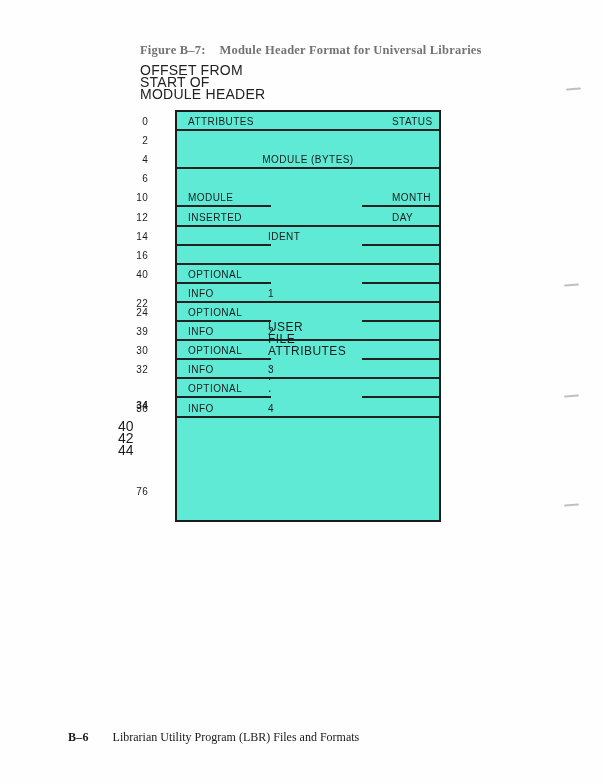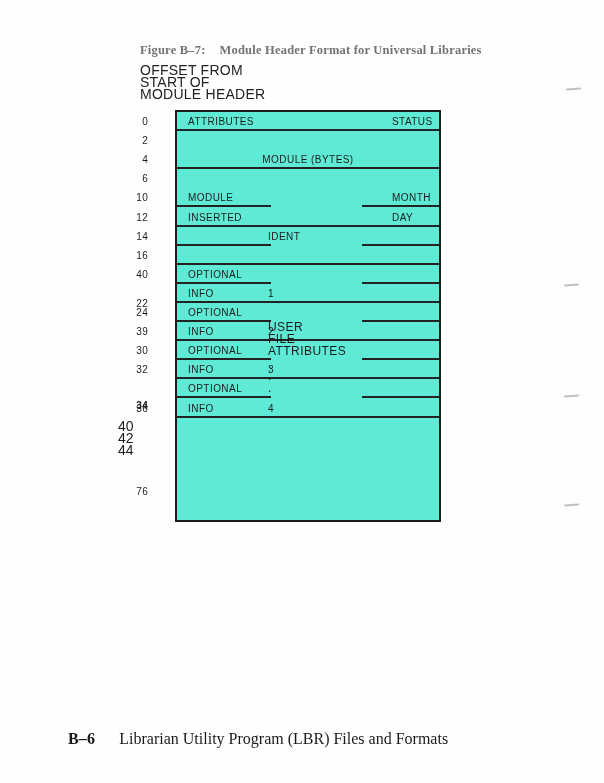--- a/index.html
+++ b/index.html
@@ -48,21 +48,21 @@
   .offset-label {
     position:absolute; left:0; width:30px; text-align:right;
     font-size:10px; color:#1c1c1c; letter-spacing:.3px;
   }
   .offset-group-top { position:absolute; top:308px; left:0; width:30px;
     line-height:12.2px; font-size:14px; text-align:left; color:#1c1c1c; }
   .offset-bottom { top:374px; line-height:12px; }
   
   .footer {
     position:absolute; left:68px; top:730px;
-    font-family:"Liberation Serif", serif; font-size:16px; color:#1a1a1a; white-space:nowrap;
+    font-family:"Liberation Serif", serif; font-size:12px; color:#1a1a1a; white-space:nowrap;
   }
   .footer .pgnum { font-weight:bold; margin-right:24px; letter-spacing:.2px; }
   
   .scan-dash {
     position:absolute; width:15px; height:2px; background:#8d8d8d;
     opacity:.55; border-radius:1px; transform:rotate(-4deg);
   }
   .dash-1 { left:566px; top:88px; }
   .dash-2 { left:564px; top:284px; }
   .dash-3 { left:564px; top:395px; }

